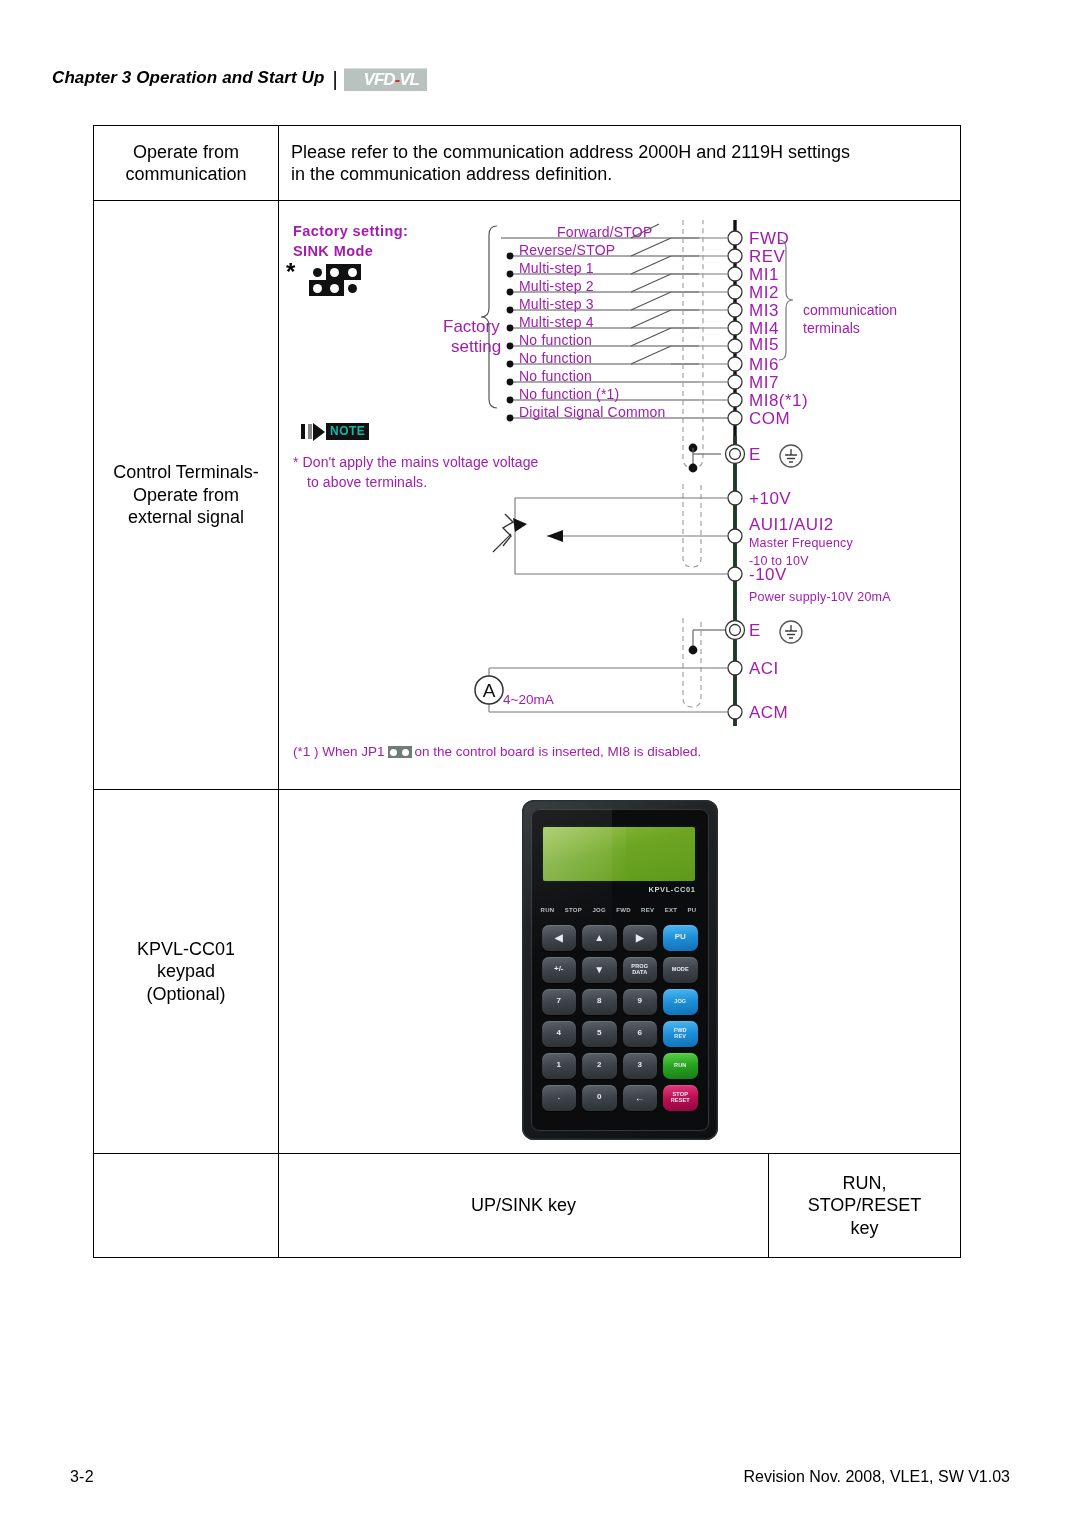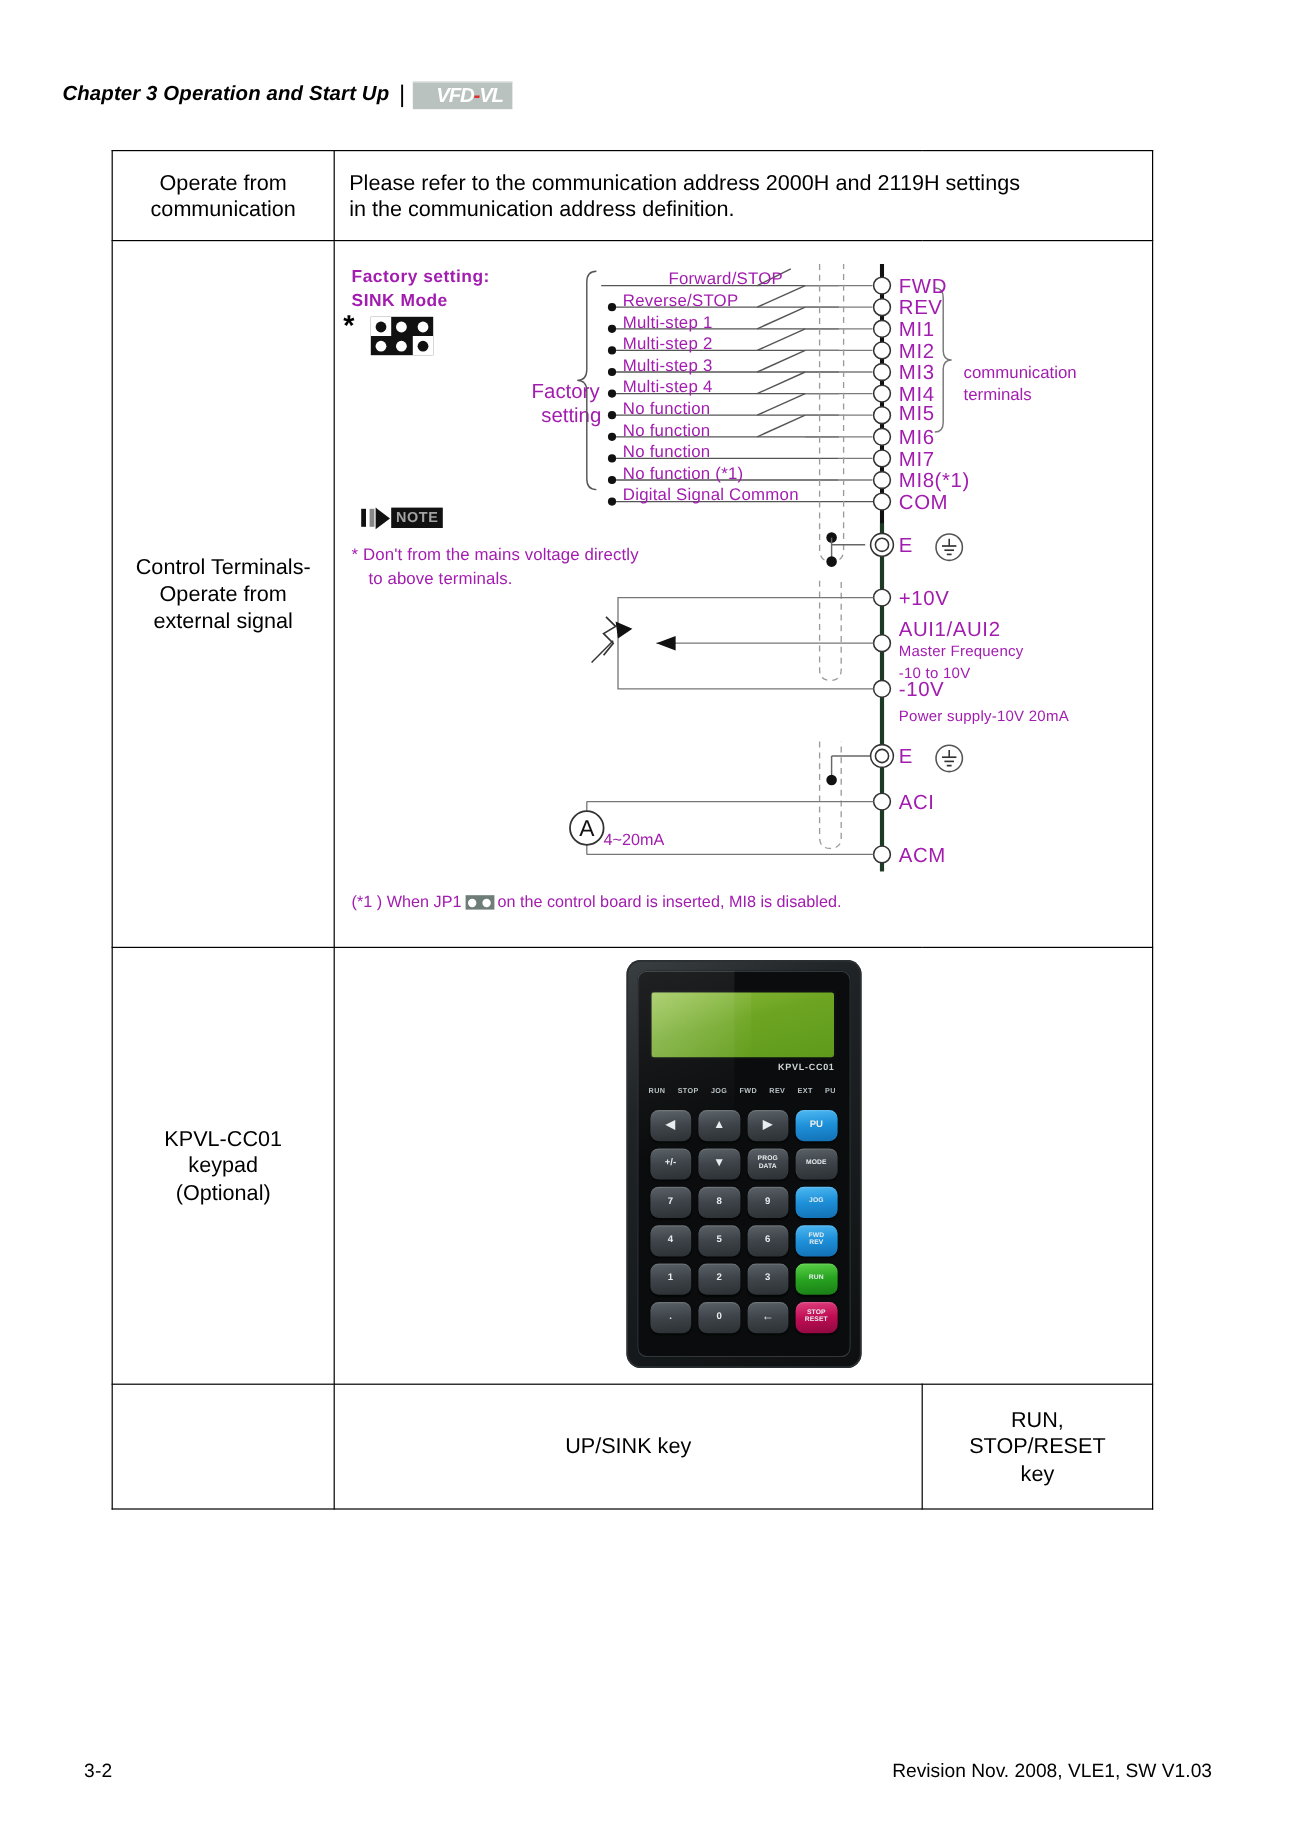--- a/index.html
+++ b/index.html
@@ -58,21 +58,21 @@
 
   
   .note-badge{position:absolute;display:flex;align-items:center;height:19px;}
   .note-badge .bars{display:flex;height:15px;align-items:stretch;}
   .note-badge .bar1{width:4px;background:#111;}
   .note-badge .bar2{width:3px;background:#fff;}
   .note-badge .bar3{width:4px;background:#888;}
   .note-badge .arrow{width:0;height:0;border-top:9px solid transparent;
                      border-bottom:9px solid transparent;border-left:12px solid #111;
                      margin-left:1px;}
-  .note-badge .lbl{background:#111;color:#a3a3a3;font-size:12px;font-weight:bold;
+  .note-badge .lbl{background:#111;color:#14b8a6;font-size:12px;font-weight:bold;
                    padding:1px 4px;letter-spacing:.5px;margin-left:1px;}
 
   
   .jp1{display:inline-block;vertical-align:middle;width:24px;height:12px;
        background:#6e7d78;position:relative;margin:0 3px;}
   .jp1:before,.jp1:after{content:"";position:absolute;top:2.5px;width:7px;height:7px;
        border-radius:50%;background:#fff;}
   .jp1:before{left:2.5px;} .jp1:after{right:2.5px;}
 
   
@@ -180,21 +180,21 @@
 
           <div class="note-badge" style="left:22px;top:216px;">
             <span class="bars">
               <span class="bar1"></span>
                   <span class="bar2"></span>
                   <span class="bar3"></span>
             </span>
             <span class="arrow"></span>
             <span class="lbl">NOTE</span>
           </div>
-          <div class="d-txt note-body" style="left:14px;top:248px;">* Don't from the mains voltage directly</div>
+          <div class="d-txt note-body" style="left:14px;top:248px;">* Don't apply the mains voltage voltage</div>
           <div class="d-txt note-body" style="left:28px;top:268px;">to above terminals.</div>
 
           <div class="d-txt factory-word" style="left:164px;top:110px;">Factory</div>
           <div class="d-txt factory-word" style="left:172px;top:130px;">setting</div>
 
           <svg width="680" height="578" style="position:absolute;left:0;top:0;">
             <defs>
               <g id="gnd">
                 <circle cx="0" cy="0" r="11" fill="none" stroke="#555" stroke-width="1.3"></circle>
                 <line x1="0" y1="-7" x2="0" y2="-1" stroke="#333" stroke-width="1.3"></line>

